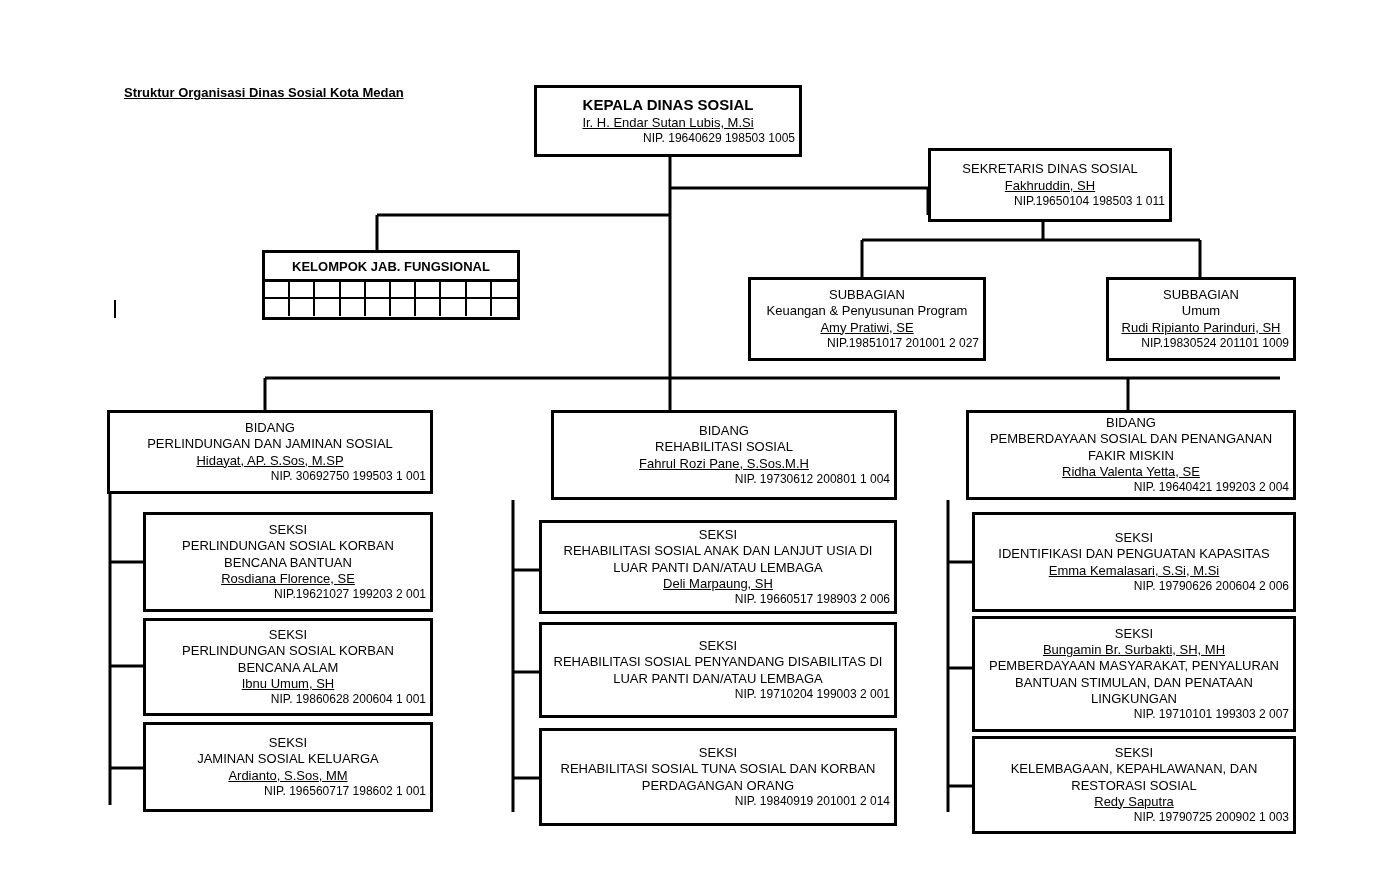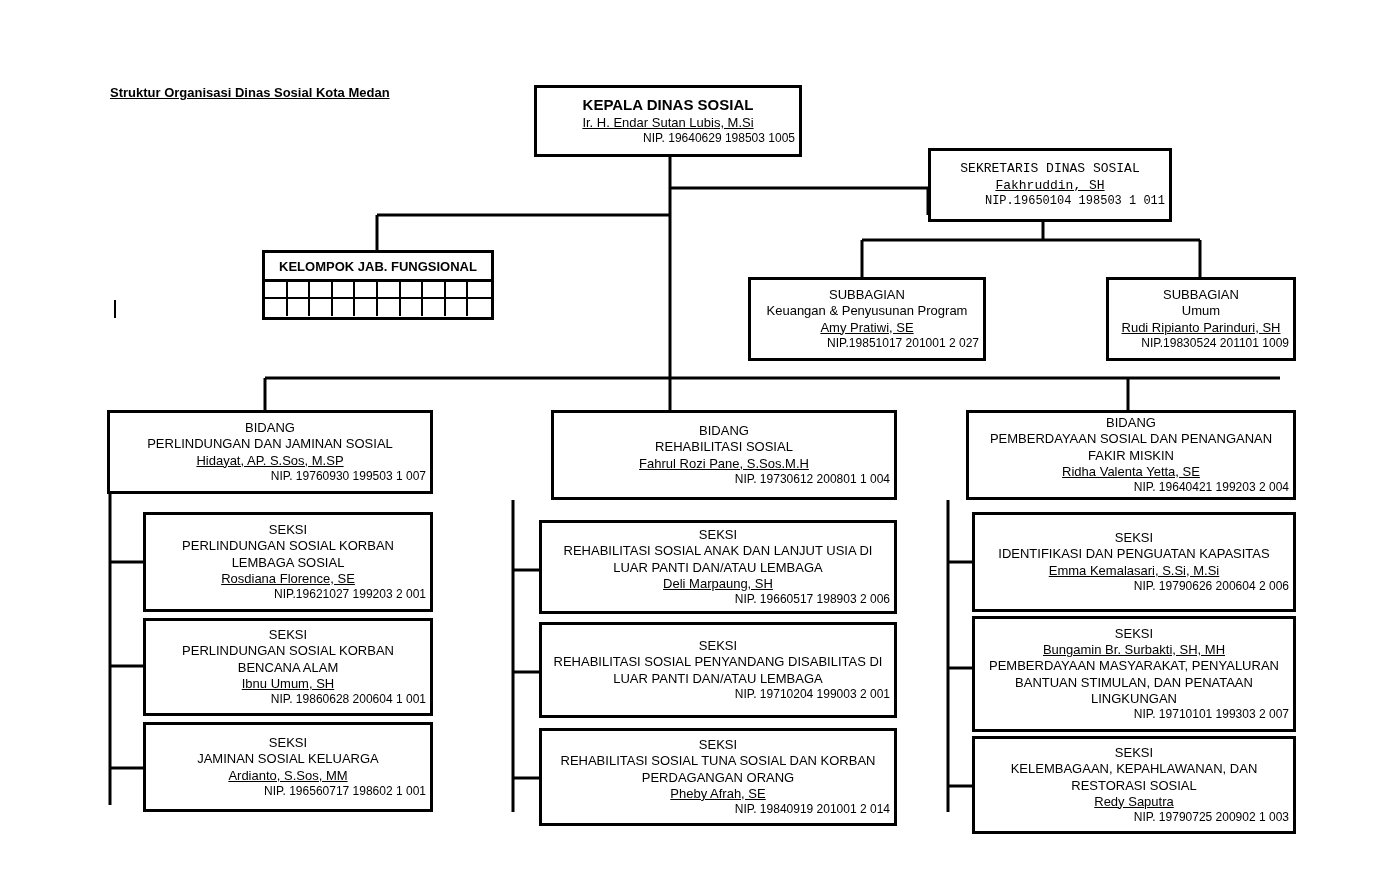--- a/index.html
+++ b/index.html
@@ -129,35 +129,35 @@
       <line x1="948" y1="562" x2="972" y2="562"></line>
       <line x1="948" y1="668" x2="972" y2="668"></line>
       <line x1="948" y1="786" x2="972" y2="786"></line>
     </g>
 
     <g stroke="#000" stroke-width="2" fill="none">
       <line x1="115" y1="300" x2="115" y2="318"></line>
     </g>
   </svg>
 
-  <div class="title" style="left:110px; top:85px;">Struktur Organisasi Dinas Sosial Kota Medan</div>
+  <div class="title" style="left:124px; top:85px;">Struktur Organisasi Dinas Sosial Kota Medan</div>
 
   <div class="box" style="left:534px; top:85px; width:268px; height:72px;">
     <span class="l b-title f15">KEPALA DINAS SOSIAL</span>
     <span class="l u f13">Ir. H. Endar Sutan Lubis, M.Si</span>
     <span class="l f12">NIP. 19640629 198503 1005</span>
   </div>
 
-  <div class="box" style="left:928px; top:148px; width:244px; height:74px;font-family:Liberation Mono, monospace;">
+  <div class="box" style="left:928px; top:148px; width:244px; height:74px;">
     <span class="l f13">SEKRETARIS  DINAS SOSIAL</span>
     <span class="l u f13">Fakhruddin, SH</span>
     <span class="l f12">NIP.19650104 198503 1 011</span>
   </div>
 
-  <div class="kjf" style="left:262px; top:250px; width:232px; height:70px;">
+  <div class="kjf" style="left:262px; top:250px; width:258px; height:70px;">
     <div class="kjf-head">KELOMPOK  JAB. FUNGSIONAL</div>
     <div class="kjf-grid">
       <div class="kjf-cell"></div>
       <div class="kjf-cell"></div>
       <div class="kjf-cell"></div>
       <div class="kjf-cell"></div>
       <div class="kjf-cell"></div>
       <div class="kjf-cell"></div>
       <div class="kjf-cell"></div>
       <div class="kjf-cell"></div>
@@ -187,40 +187,40 @@
     <span class="l f13">SUBBAGIAN</span>
     <span class="l f13">Umum</span>
     <span class="l u f13">Rudi Ripianto Parinduri, SH</span>
     <span class="l f12">NIP.19830524 201101 1009</span>
   </div>
 
   <div class="box" style="left:107px; top:410px; width:326px; height:84px;">
     <span class="l f13">BIDANG</span>
     <span class="l f13">PERLINDUNGAN DAN JAMINAN SOSIAL</span>
     <span class="l u f13">Hidayat, AP. S.Sos, M.SP</span>
-    <span class="l f12">NIP. 19760930 199503 1 007</span>
+    <span class="l f12">NIP. 30692750 199503 1 001</span>
   </div>
 
   <div class="box" style="left:551px; top:410px; width:346px; height:90px;">
     <span class="l f13">BIDANG</span>
     <span class="l f13">REHABILITASI  SOSIAL</span>
     <span class="l u f13">Fahrul Rozi Pane, S.Sos.M.H</span>
     <span class="l f12">NIP. 19730612 200801 1 004</span>
   </div>
 
   <div class="box" style="left:966px; top:410px; width:330px; height:90px;">
     <span class="l f13">BIDANG</span>
     <span class="l f13">PEMBERDAYAAN SOSIAL DAN PENANGANAN FAKIR MISKIN</span>
     <span class="l u f13">Ridha Valenta Yetta, SE</span>
     <span class="l f12">NIP. 19640421 199203 2 004</span>
   </div>
 
   <div class="box" style="left:143px; top:512px; width:290px; height:100px;">
     <span class="l f13">SEKSI</span>
-    <span class="l f13">PERLINDUNGAN SOSIAL KORBAN LEMBAGA SOSIAL</span>
+    <span class="l f13">PERLINDUNGAN SOSIAL KORBAN BENCANA BANTUAN</span>
     <span class="l u f13">Rosdiana Florence, SE</span>
     <span class="l f12">NIP.19621027 199203 2 001</span>
   </div>
 
   <div class="box" style="left:143px; top:618px; width:290px; height:98px;">
     <span class="l f13">SEKSI</span>
     <span class="l f13">PERLINDUNGAN SOSIAL KORBAN BENCANA ALAM</span>
     <span class="l u f13">Ibnu Umum, SH</span>
     <span class="l f12">NIP. 19860628 200604 1 001</span>
   </div>
@@ -241,21 +241,20 @@
 
   <div class="box" style="left:539px; top:622px; width:358px; height:96px;">
     <span class="l f13">SEKSI</span>
     <span class="l f13">REHABILITASI SOSIAL PENYANDANG DISABILITAS  DI LUAR PANTI DAN/ATAU LEMBAGA</span>
     <span class="l f12">NIP. 19710204 199003 2 001</span>
   </div>
 
   <div class="box" style="left:539px; top:728px; width:358px; height:98px;">
     <span class="l f13">SEKSI</span>
     <span class="l f13">REHABILITASI SOSIAL TUNA SOSIAL DAN KORBAN PERDAGANGAN ORANG</span>
-    <span class="l u f13">Pheby Afrah, SE</span>
     <span class="l f12">NIP. 19840919 201001 2 014</span>
   </div>
 
   <div class="box" style="left:972px; top:512px; width:324px; height:100px;">
     <span class="l f13">SEKSI</span>
     <span class="l f13">IDENTIFIKASI DAN PENGUATAN KAPASITAS</span>
     <span class="l u f13">Emma Kemalasari, S.Si, M.Si</span>
     <span class="l f12">NIP. 19790626 200604 2 006</span>
   </div>
 

